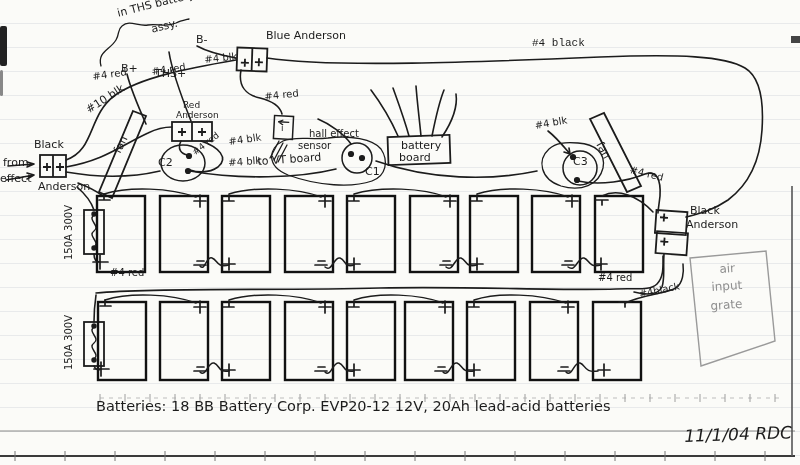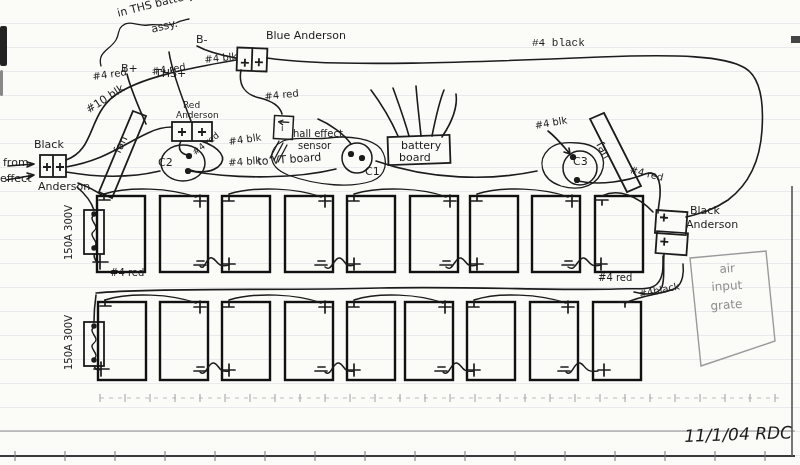--- a/index.html
+++ b/index.html
@@ -269,35 +269,36 @@
 <div class="lb" style="left:38px;top:181px;">Anderson</div>
 <div class="lb rot" style="left:112px;top:150px;transform:rotate(-64deg);">fan</div>
 <div class="lb s9" style="left:183px;top:101px;">Red</div>
 <div class="lb s9" style="left:176px;top:111px;">Anderson</div>
 <div class="lb s9 rot" style="left:191px;top:150px;transform:rotate(-38deg);">#4 red</div>
 <div class="lb s10 rot" style="left:228px;top:137px;transform:rotate(-8deg);">#4 blk</div>
 <div class="lb" style="left:158px;top:157px;text-align:right;">C2</div>
 <div class="lb s10 rot" style="left:228px;top:158px;transform:rotate(-4deg);">#4 blk</div>
 <div class="lb rot" style="left:257px;top:156px;transform:rotate(-4deg);">to VT board</div>
 <div class="lb s10 rot" style="left:264px;top:92px;transform:rotate(-6deg);">#4 red</div>
-<div class="lb s10" style="left:293px;top:129px;">hall effect</div>
+<div class="lb s10" style="left:309px;top:129px;">hall effect</div>
 <div class="lb s10" style="left:298px;top:141px;">sensor</div>
 <div class="lb s9" style="left:281px;top:124px;">i</div>
 <div class="lb" style="left:365px;top:166px;">C1</div>
 <div class="lb" style="left:401px;top:140px;">battery</div>
 <div class="lb" style="left:399px;top:152px;">board</div>
 <div class="lb s10 rot" style="left:534px;top:121px;transform:rotate(-10deg);">#4 blk</div>
 <div class="lb" style="left:573px;top:156px;">C3</div>
 <div class="lb rot" style="left:604px;top:140px;transform:rotate(62deg);">fan</div>
 <div class="lb s10 rot" style="left:631px;top:165px;transform:rotate(14deg);">#4 red</div>
 <div class="lb" style="left:690px;top:205px;">Black</div>
 <div class="lb" style="left:686px;top:219px;">Anderson</div>
 <div class="lb s12 pencil rot" style="left:719px;top:263px;transform:rotate(-4deg);">air</div>
 <div class="lb s12 pencil rot" style="left:711px;top:281px;transform:rotate(-4deg);">input</div>
 <div class="lb s12 pencil rot" style="left:710px;top:300px;transform:rotate(-4deg);">grate</div>
 <div class="lb s10" style="left:110px;top:268px;">#4 red</div>
 <div class="lb s10" style="left:598px;top:273px;">#4 red</div>
 <div class="lb s10 rot" style="left:638px;top:290px;transform:rotate(-12deg);">#4black</div>
 <div class="lb s10 rot" style="left:64px;top:260px;transform:rotate(-90deg);">150A 300V</div>
 <div class="lb s10 rot" style="left:64px;top:370px;transform:rotate(-90deg);">150A 300V</div>
+<div class="lb s14" style="left:96px;top:399px;">Batteries: 18 BB Battery Corp. EVP20-12 12V, 20Ah lead-acid batteries</div>
 <div class="lb sig rot" style="left:684px;top:428px;transform:rotate(-2deg);">11/1/04 RDC</div>
 
 </div>
 
 </body></html>

